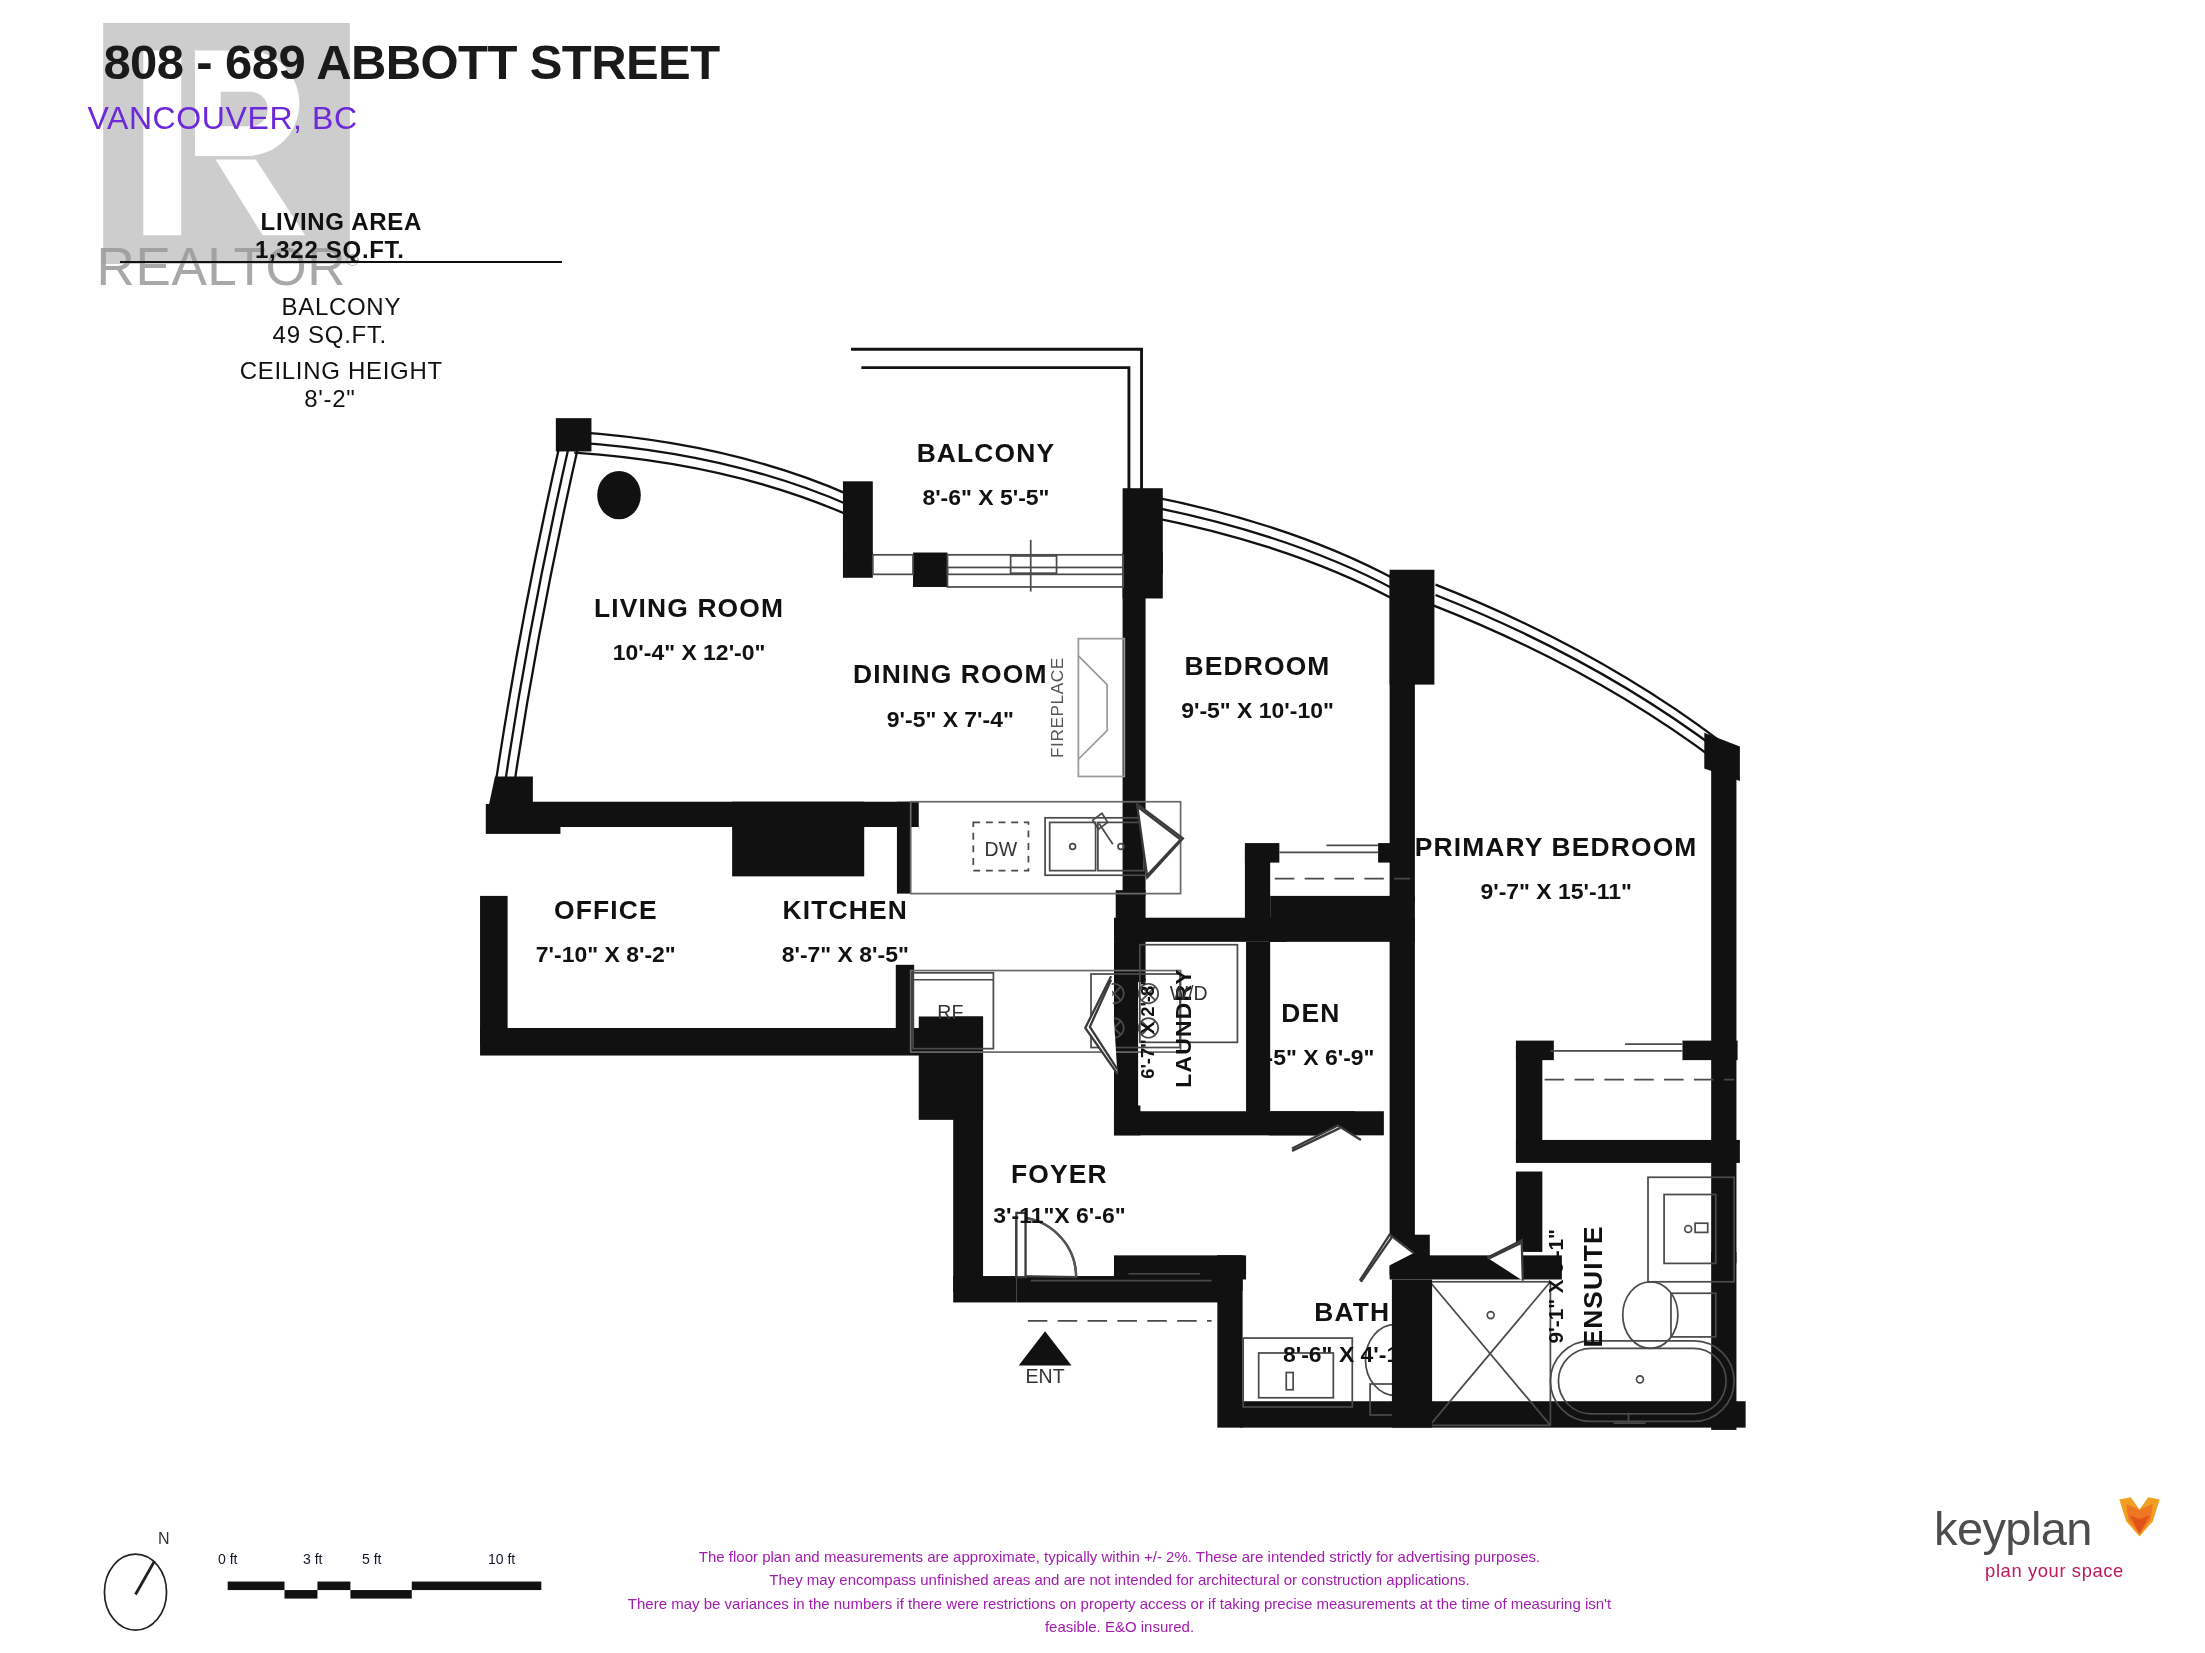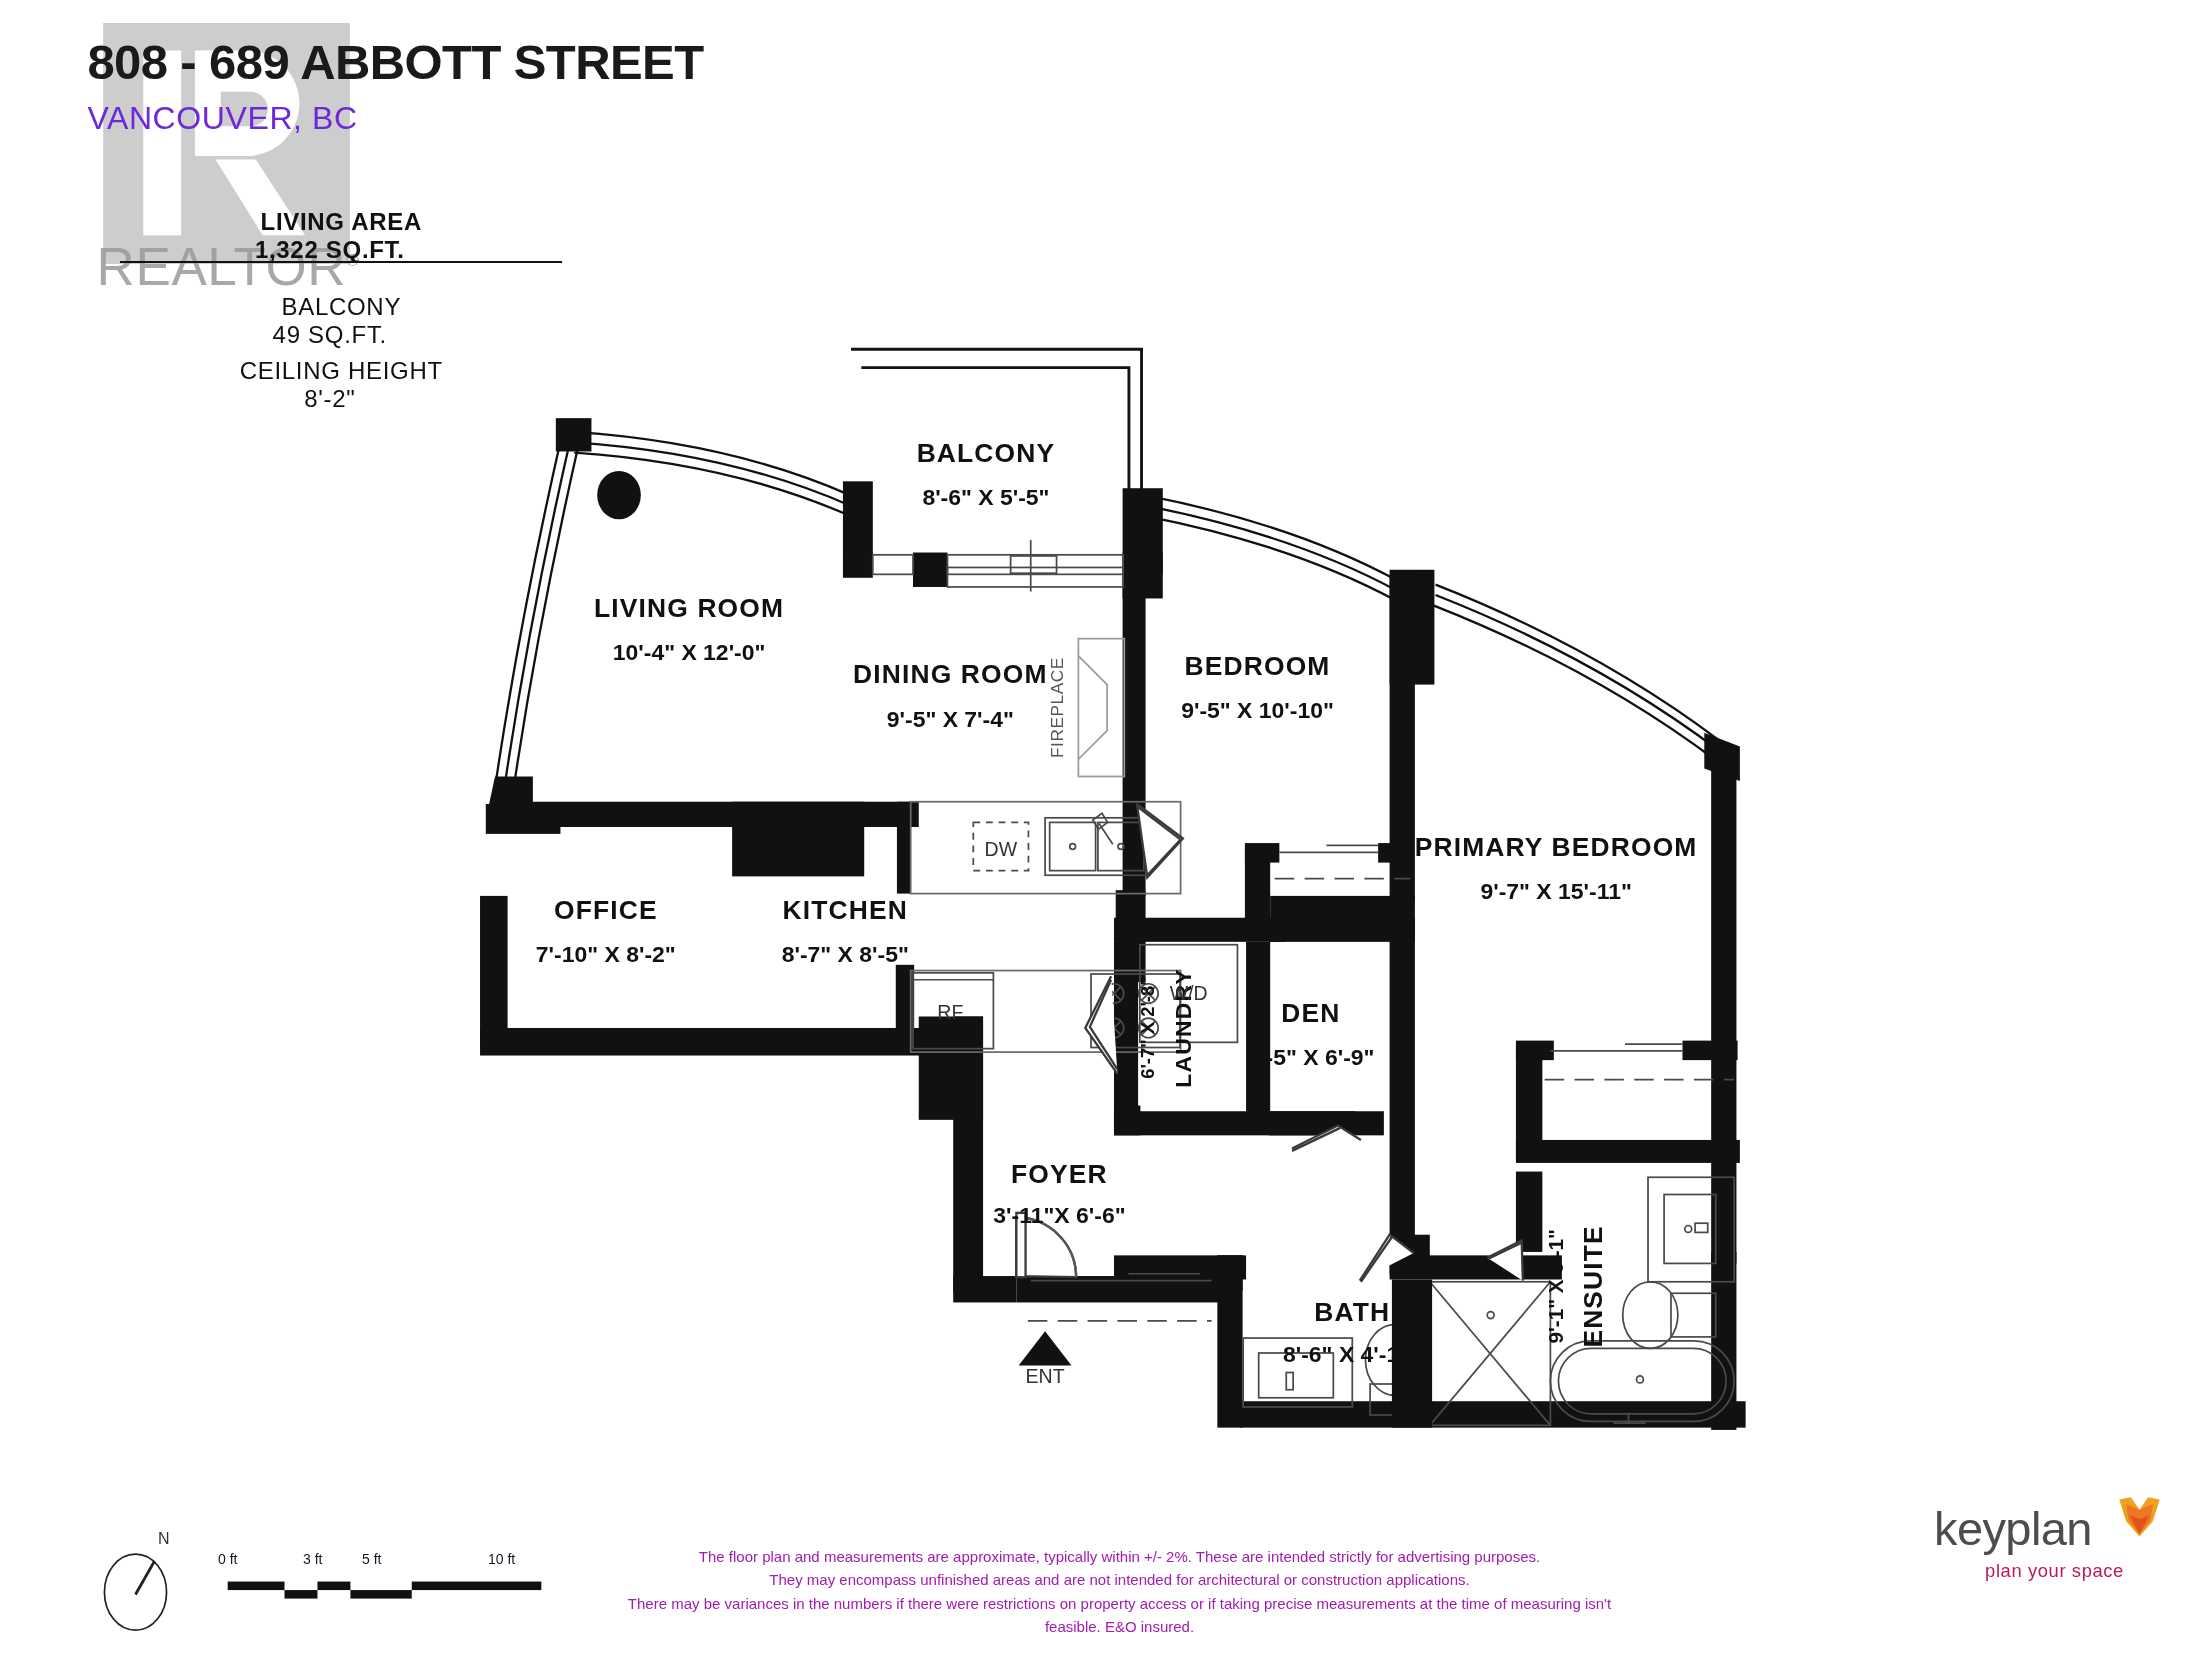--- a/index.html
+++ b/index.html
@@ -9,21 +9,21 @@
   
   #header{position:absolute;left:69px;top:11.5px;width:517px;height:345px;}
   #realtor-watermark{position:absolute;left:34px;top:11.5px;width:247px;height:241px;
        opacity:.55;pointer-events:none;}
   #realtor-word{position:absolute;left:27.6px;top:224px;font-size:53px;letter-spacing:0.6px;
        color:#9a9a9a;font-weight:400;opacity:.85;}
   #realtor-word sup{font-size:17px;vertical-align:super;}
 
   #title-block{position:absolute;left:18.4px;top:27.6px;}
   #addr-line1{font-size:49px;font-weight:700;letter-spacing:-0.6px;line-height:.95;
-       white-space:nowrap;color:#1a1a1a;}
+       white-space:nowrap;color:#1a1a1a;margin-left:16px;}
   #addr-line2{font-size:32px;font-weight:400;letter-spacing:0.6px;margin-top:14px;
        color:#6d28d9;}
 
   #info-table{position:absolute;left:18.4px;top:193px;width:494px;}
   .info-row{display:flex;justify-content:space-between;align-items:center;
        font-size:24px;letter-spacing:0.7px;padding:3.4px 0 4.6px 13.8px;flex-direction:column;}
   .info-row .lbl{font-weight:700;}
   .info-row .val{font-weight:700;padding-right:23px;}
   .info-row.light .lbl,.info-row.light .val{font-weight:400;}
   #info-rule{position:absolute;left:51px;top:249px;width:442px;height:2.3px;background:#111;}

